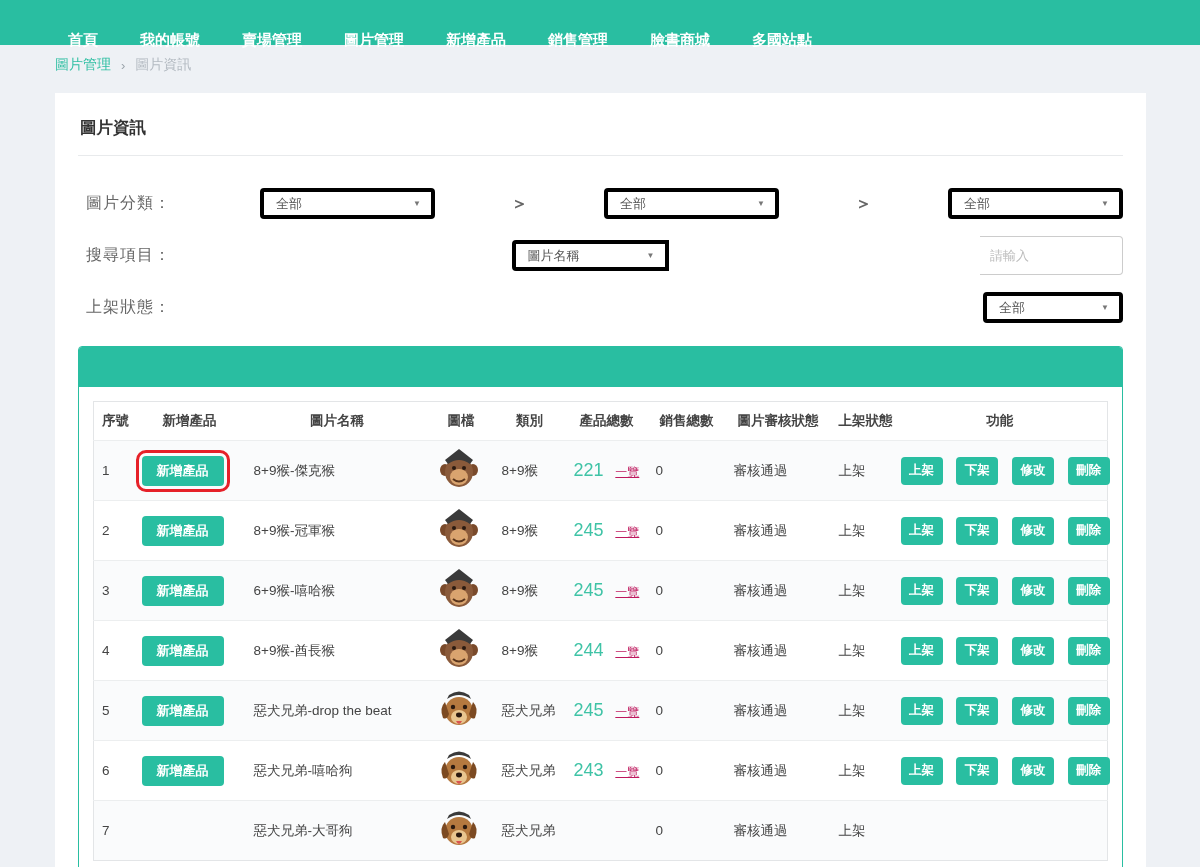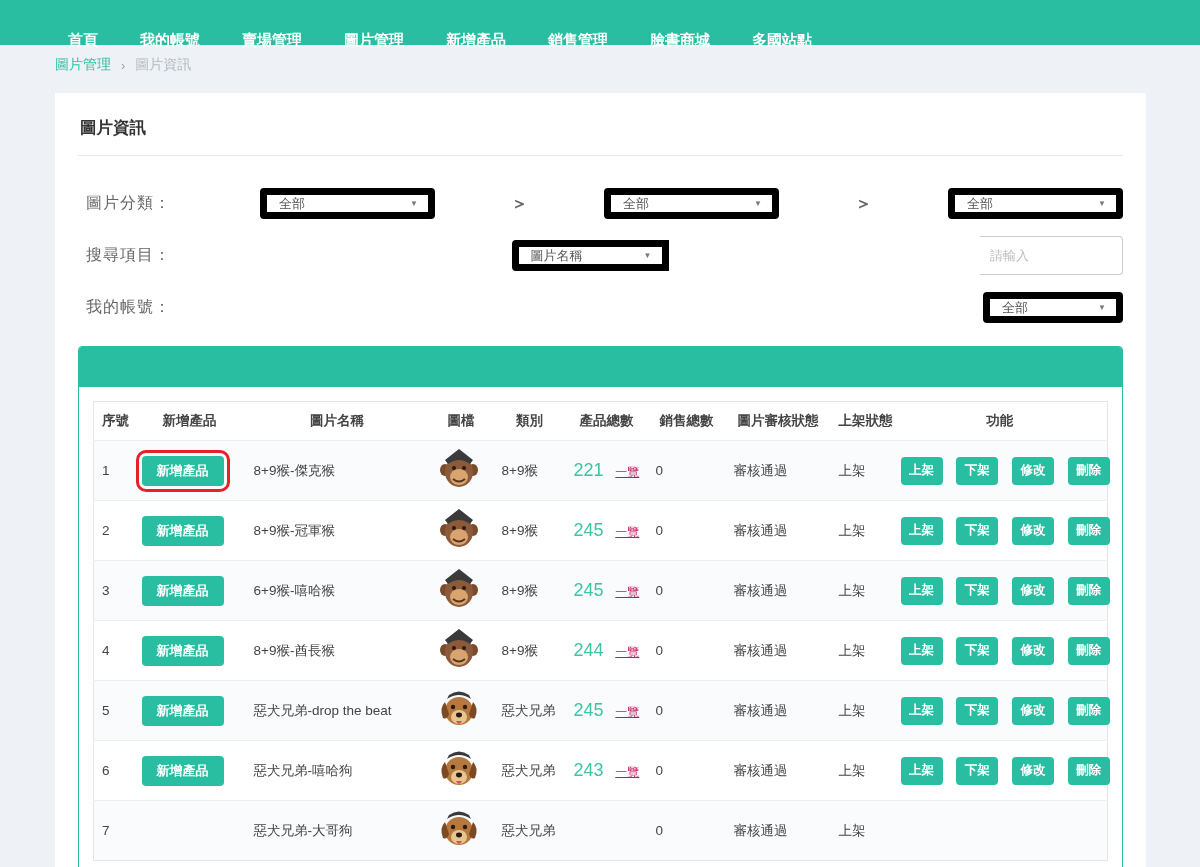--- a/index.html
+++ b/index.html
@@ -40,21 +40,21 @@
     border-bottom: 1px solid #e8eaec;
   }
   
   .filters { margin-top: 32px; padding-left: 8px; }
   .filter-row { display: flex; align-items: center; height: 31px; margin-bottom: 21px; justify-content: space-between; }
   .filter-label {
     width: 92px; font-size: 16px; color: #666;
     letter-spacing: 1px; white-space: nowrap;
   }
   .sel {
-    height: 31px; border: 7px solid #000000; border-radius: 4px;
+    height: 31px; border: 4px solid #000000; border-radius: 4px;
     background: #fff; display: flex; align-items: center;
     justify-content: space-between;
     padding: 0 10px 0 12px; font-size: 13px; color: #555;
     margin-left: 22px; cursor: pointer;
   }
   .sel .caret { font-size: 8px; color: #777; margin-left: 8px; }
   .sel-w175 { width: 175px; }
   .sel-w157 { width: 157px; margin-right: 0; }
   .sel-w140 { width: 140px; }
   .gt-sep { margin: 0 16px; color: #666; font-size: 17px; font-weight: bold; }
@@ -155,21 +155,21 @@
     <div class="filter-row">
       <span class="filter-label">搜尋項目：</span>
       <div class="sel sel-w157 sel-attached">
         <span>圖片名稱</span>
         <span class="caret">▼</span>
       </div>
       <input class="search-input" type="text" placeholder="請輸入" style="">
     </div>
 
     <div class="filter-row">
-      <span class="filter-label">我的帳號：</span>
+      <span class="filter-label">上架狀態：</span>
       <div class="sel sel-w140">
         <span>全部</span>
         <span class="caret">▼</span>
       </div>
     </div>
 
   </div>
 
 
   <div class="panel">

